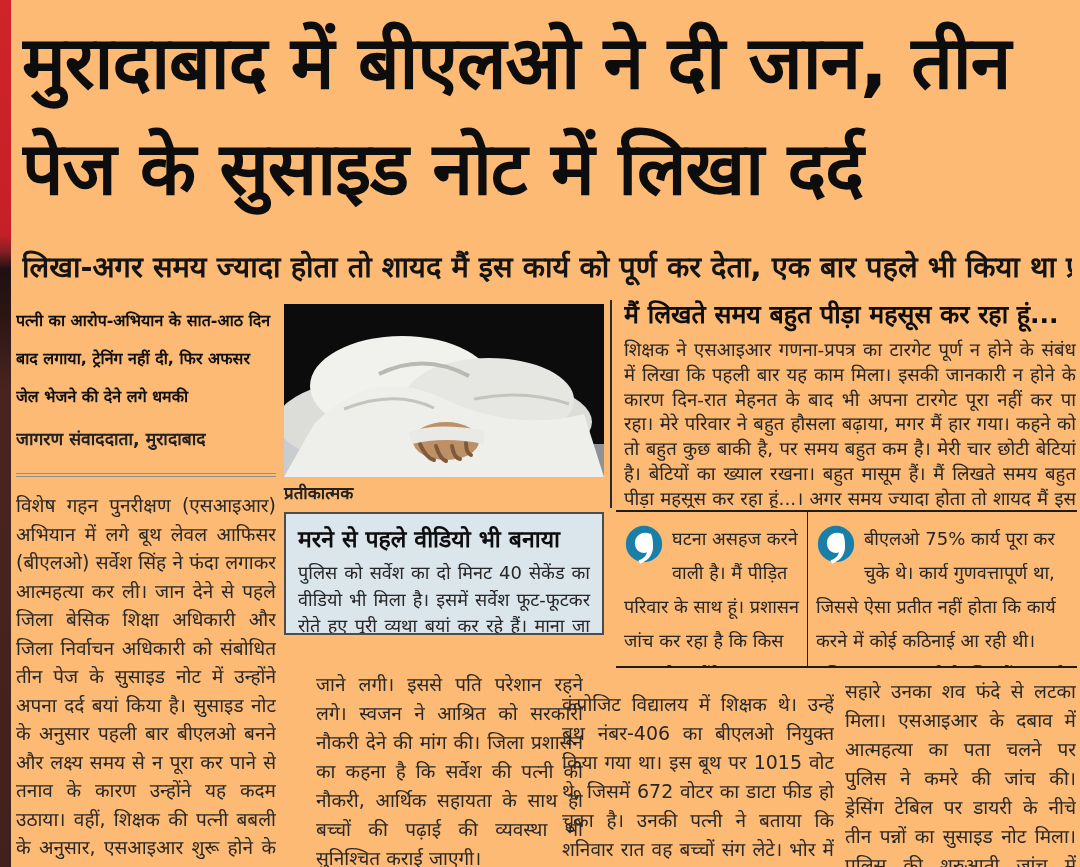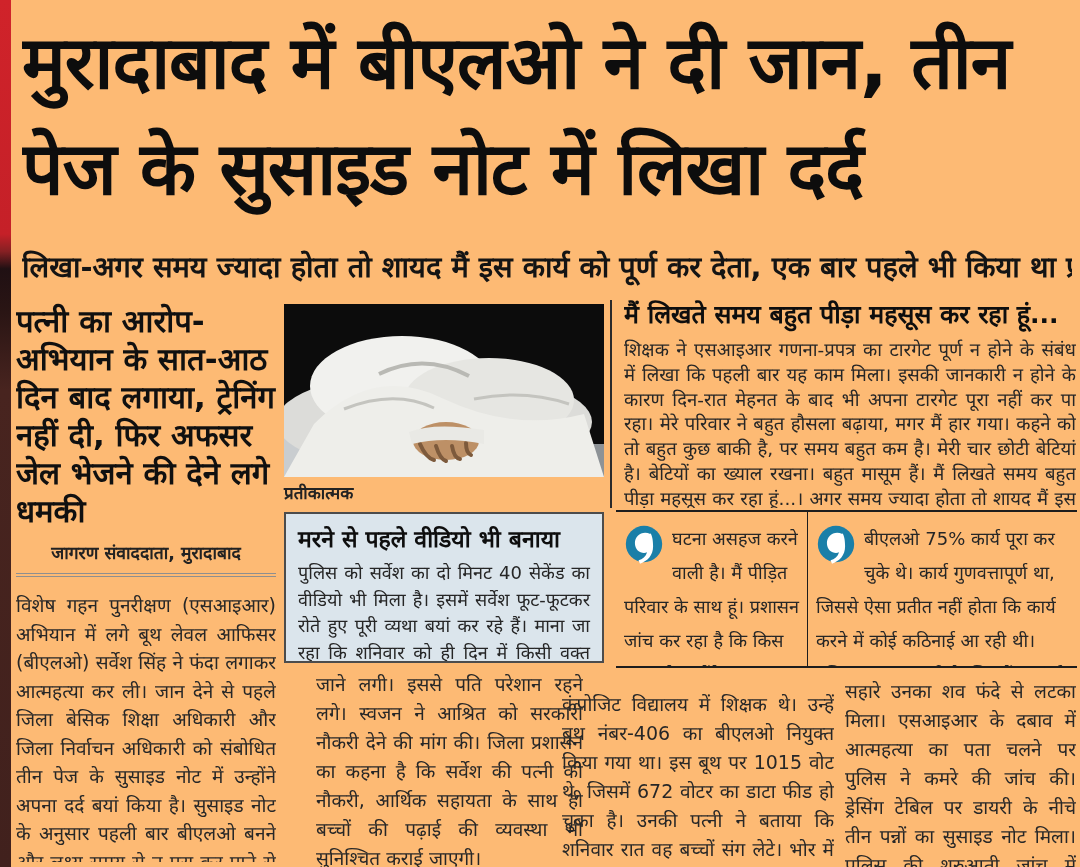--- a/index.html
+++ b/index.html
@@ -24,26 +24,25 @@
     font-size: 73px; line-height: 106px; font-weight: 800;
     color: #0d0d0d; letter-spacing: -1px; overflow: hidden; height: 228px;
   }
   .subheadline {
     position: absolute; left: 22px; top: 246px; width: 1050px;
     font-size: 29px; font-weight: 600; color: #141414;
     white-space: nowrap; overflow: hidden; height: 44px;
   }
   
   .left-col { position: absolute; left: 16px; top: 302px; width: 260px; height: 560px; overflow: hidden; }
-  .left-lead { font-size: 31px; line-height: 38px; font-weight: 700; color: #101010; }
+  .left-lead { font-size: 16px; line-height: 38px; font-weight: 700; color: #101010; }
   .byline {
     font-size: 17.5px; font-weight: 700; color: #222;
-    margin-top: 10px; padding-bottom: 9px;
+    margin-top: 10px; padding-bottom: 23px;
     border-bottom: 4px double #8f8f8f;
-    text-align: center;
   }
   .body-text {
     font-size: 19px; line-height: 28.5px; text-align: justify; color: #272727;
   }
   .left-col .body-text { margin-top: 14px; }
   
   .photo {
     position: absolute; left: 284px; top: 304px; width: 320px; height: 173px;
     background: #0b0b0b; overflow: hidden;
   }
@@ -55,21 +54,21 @@
   .vline-photo {
     position: absolute; left: 610px; top: 300px; width: 0; height: 208px;
     border-left: 2px solid #2a2a2a;
   }
   
   .note-box { position: absolute; left: 624px; top: 296px; width: 452px; height: 212px; overflow: hidden; }
   .note-title { font-size: 25px; font-weight: 800; color: #0e0e0e; margin-bottom: 8px; }
   .note-body { font-size: 18.5px; line-height: 24.8px; text-align: justify; color: #262626; }
   
   .video-box {
-    position: absolute; left: 284px; top: 512px; width: 320px; height: 151px;
+    position: absolute; left: 284px; top: 512px; width: 320px; height: 123px;
     background: #dbe5ec; border: 2px solid #4c4c4c; padding: 8px 12px; overflow: hidden;
   }
   .video-title { font-size: 23px; font-weight: 800; color: #0e0e0e; margin-bottom: 6px; }
   .video-body { font-size: 18px; line-height: 26.5px; text-align: justify; color: #262626; }
   
   .quotes {
     position: absolute; left: 616px; top: 510px; width: 461px; height: 158px;
     border-top: 2px solid #1d1d1d; border-bottom: 2px solid #1d1d1d;
     display: flex;
   }

